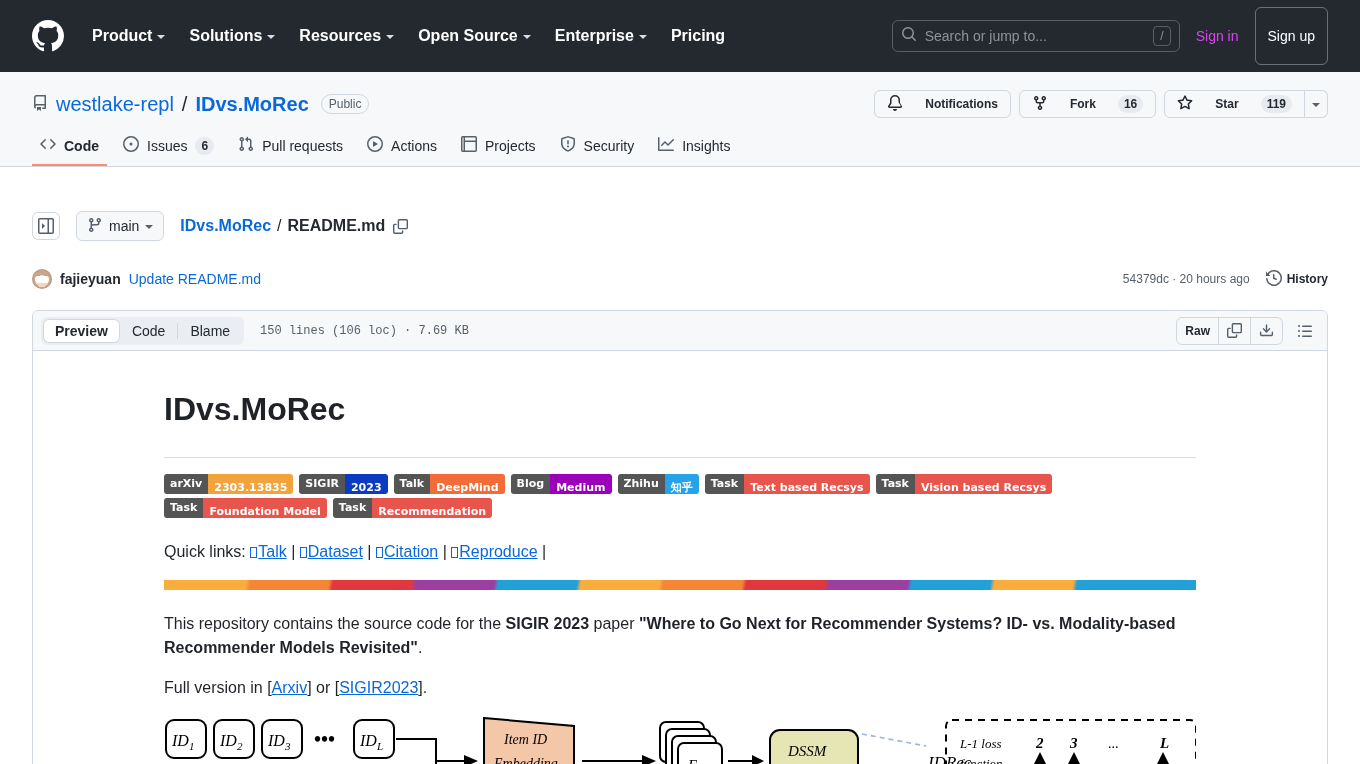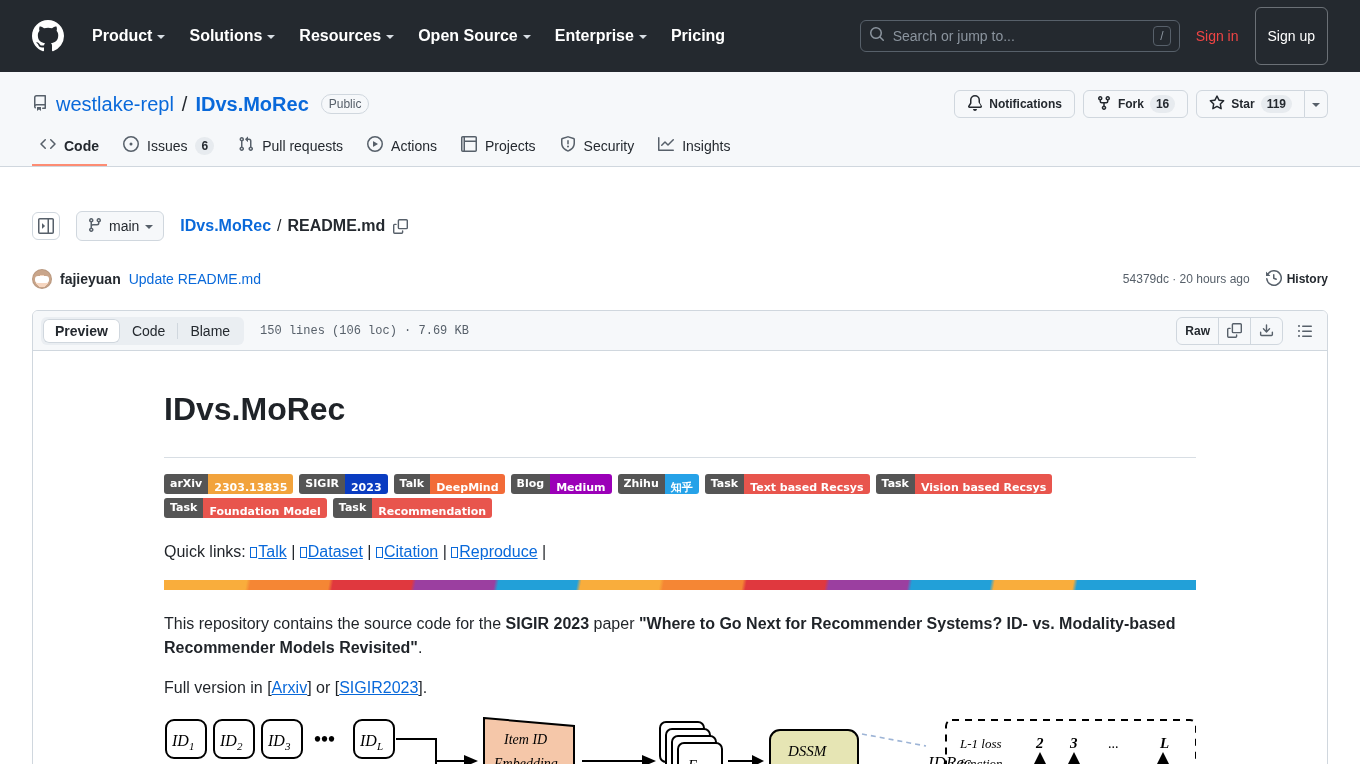--- a/index.html
+++ b/index.html
@@ -38,39 +38,39 @@
   .caret {
     width: 0; height: 0;
     border-left: 4px solid transparent;
     border-right: 4px solid transparent;
     border-top: 4px solid #d8dee4;
     display: inline-block;
     margin-top: 2px;
   }
   .gh-right { margin-left: auto; display: flex; align-items: center; gap: 16px; }
   .gh-search {
-    width: 320px; height: 32px;
+    width: 288px; height: 32px;
     border: 1px solid #57606a;
     border-radius: 6px;
     background: #24292f;
     display: flex; align-items: center;
     padding: 0 8px;
     gap: 8px;
     cursor: text;
   }
   .gh-search .ph { color: #8b949e; font-size: 14px; flex: 1; }
   .slash-key {
     border: 1px solid #57606a;
     border-radius: 4px;
     color: #8b949e;
     font-size: 12px;
     line-height: 1;
     padding: 3px 6px;
   }
-  .signin { color: #ef4444; font-size: 14px; font-weight: 500; cursor: pointer; text-align: right; }
+  .signin { color: #d946ef; font-size: 14px; font-weight: 500; cursor: pointer; text-align: right; }
   .signup {
     color: #ffffff; font-size: 14px; font-weight: 500;
     border: 1px solid #f0f6fc59;
     border-radius: 6px;
     padding: 20px 12px;
     cursor: pointer;
   }
 
   
   .repo-header {
@@ -87,21 +87,21 @@
     border: 1px solid #d0d7de;
     border-radius: 2em;
     color: #57606a;
     font-size: 12px;
     line-height: 18px;
     padding: 0 7px;
     margin-left: 4px;
   }
   .repo-actions { margin-left: auto; display: flex; align-items: center; gap: 8px; }
   .btn {
-    display: flex; align-items: center; gap: 6px;
+    display: flex; align-items: center; gap: 22px;
     height: 28px;
     padding: 0 12px;
     border: 1px solid #d0d7de;
     border-radius: 6px;
     background: #f6f8fa;
     font-size: 12px;
     font-weight: 600;
     color: #24292f;
     cursor: pointer;
     white-space: nowrap;

